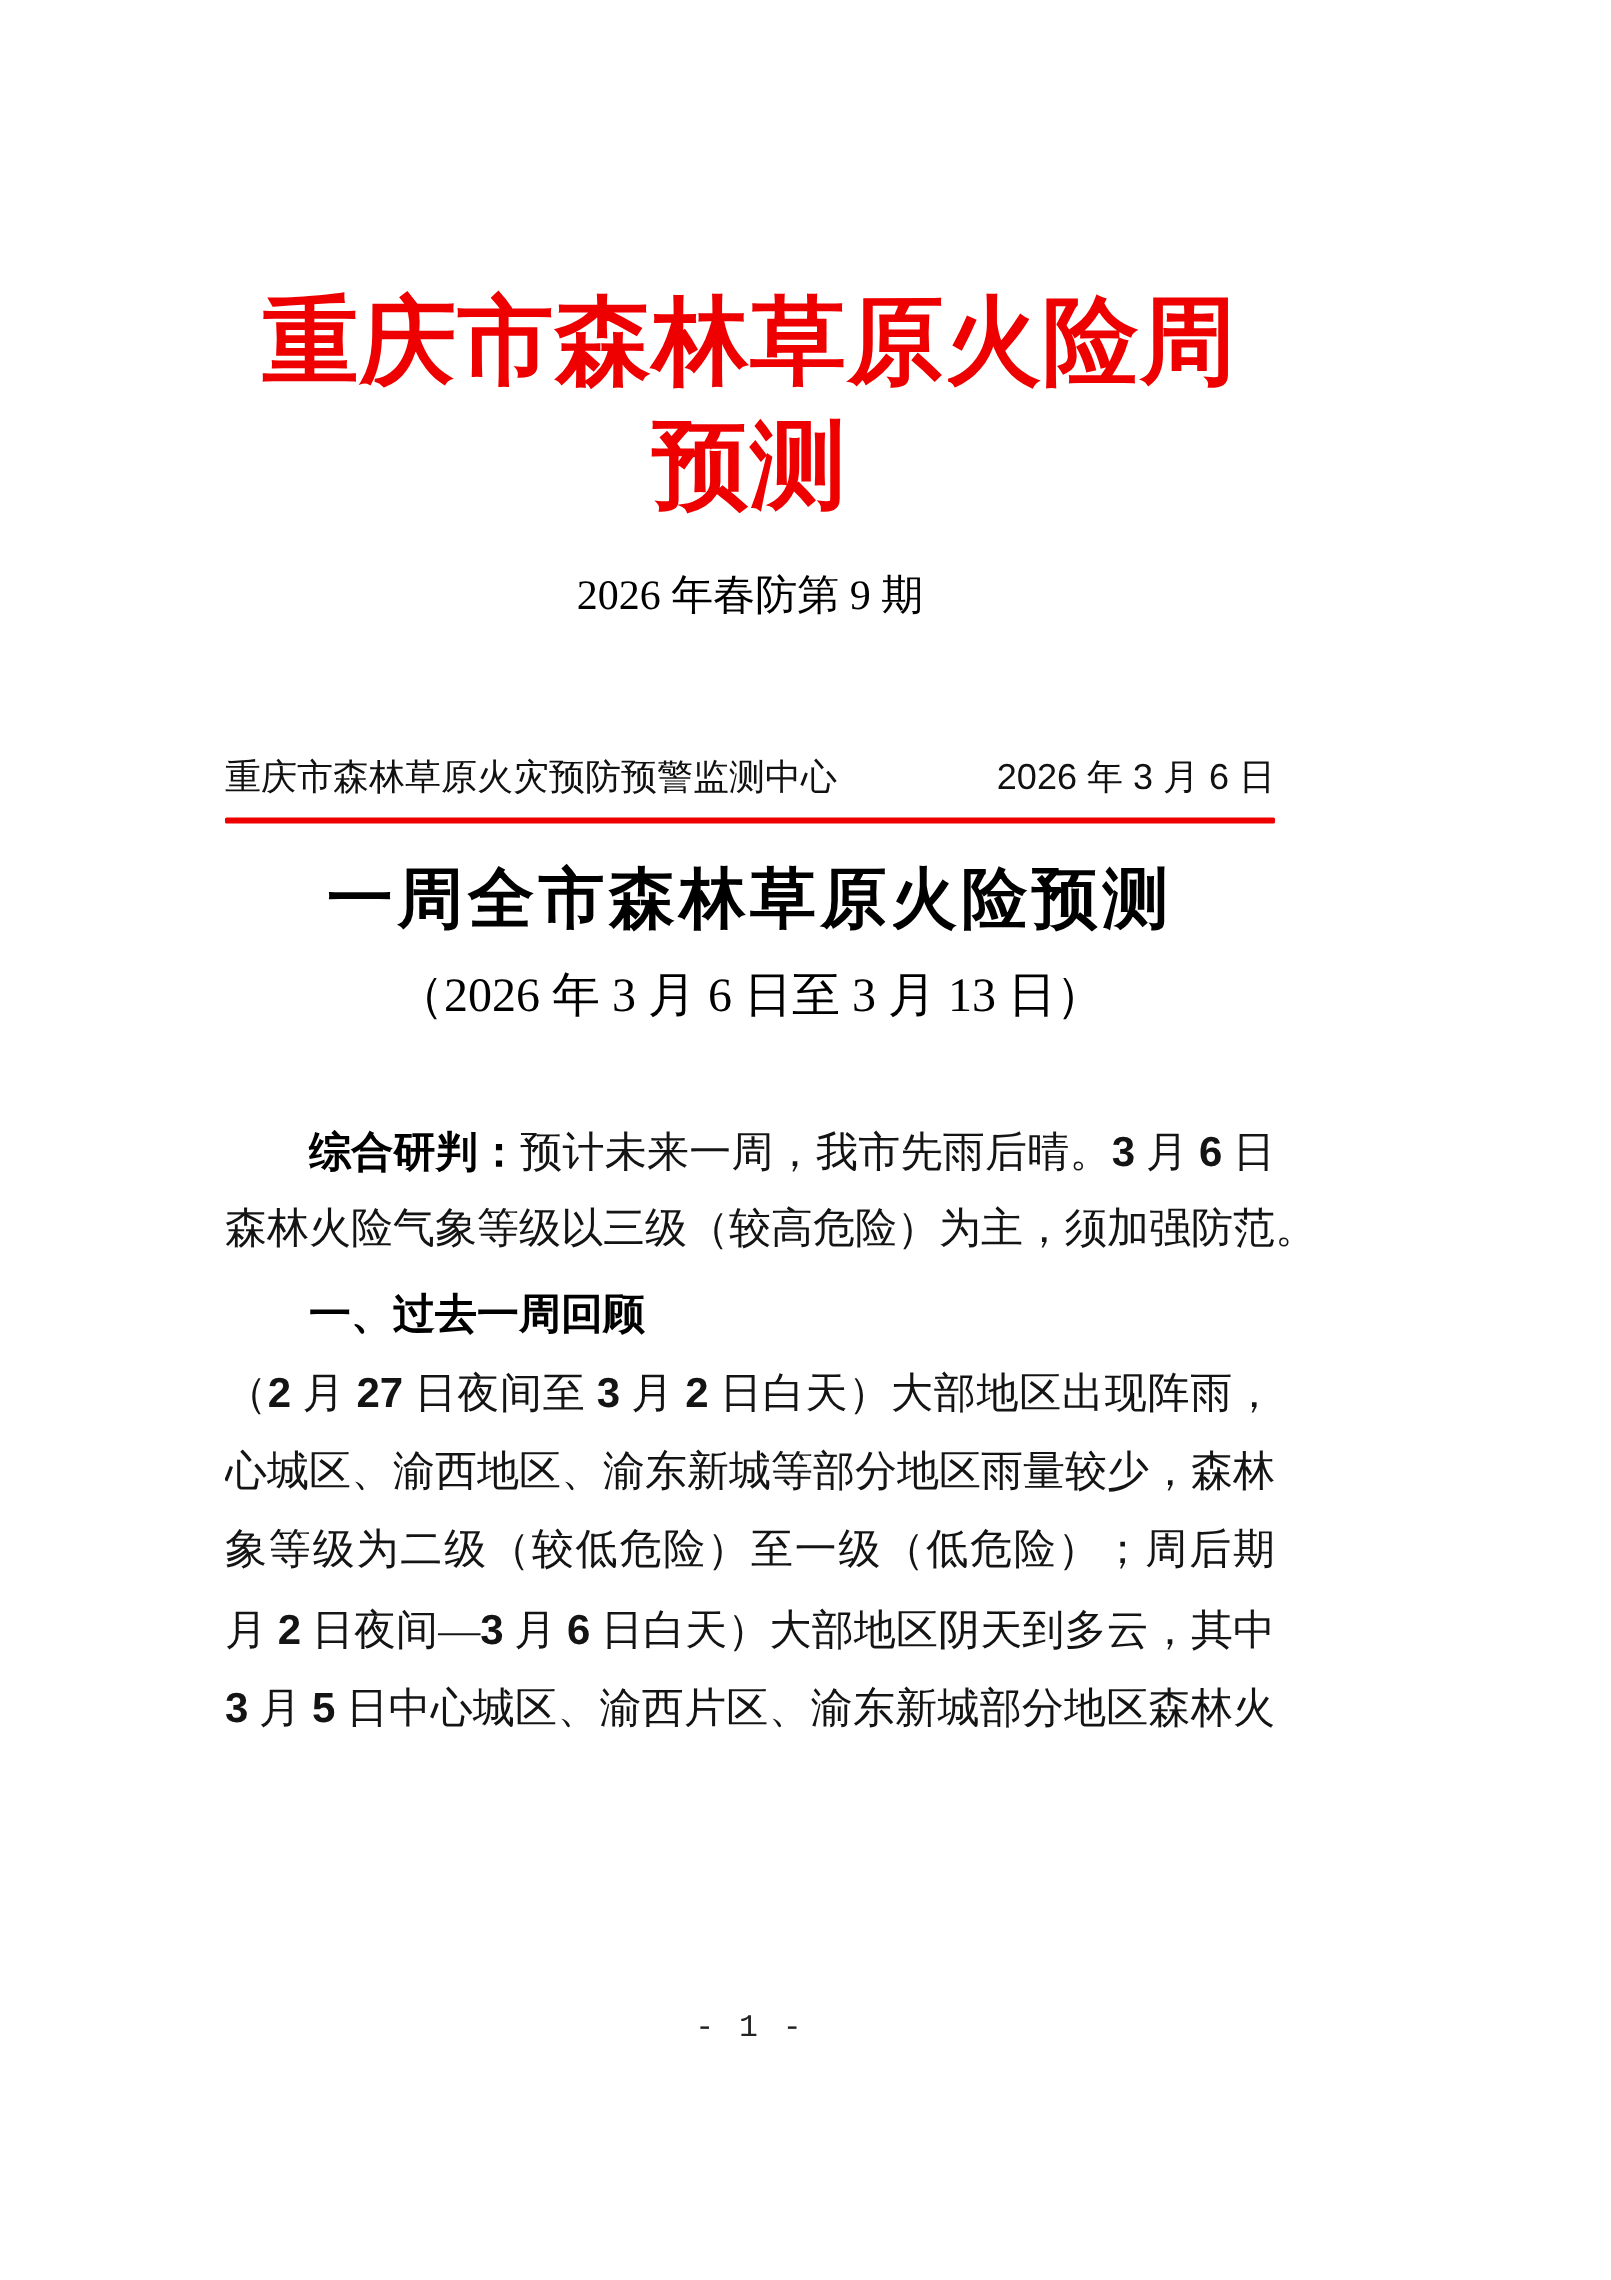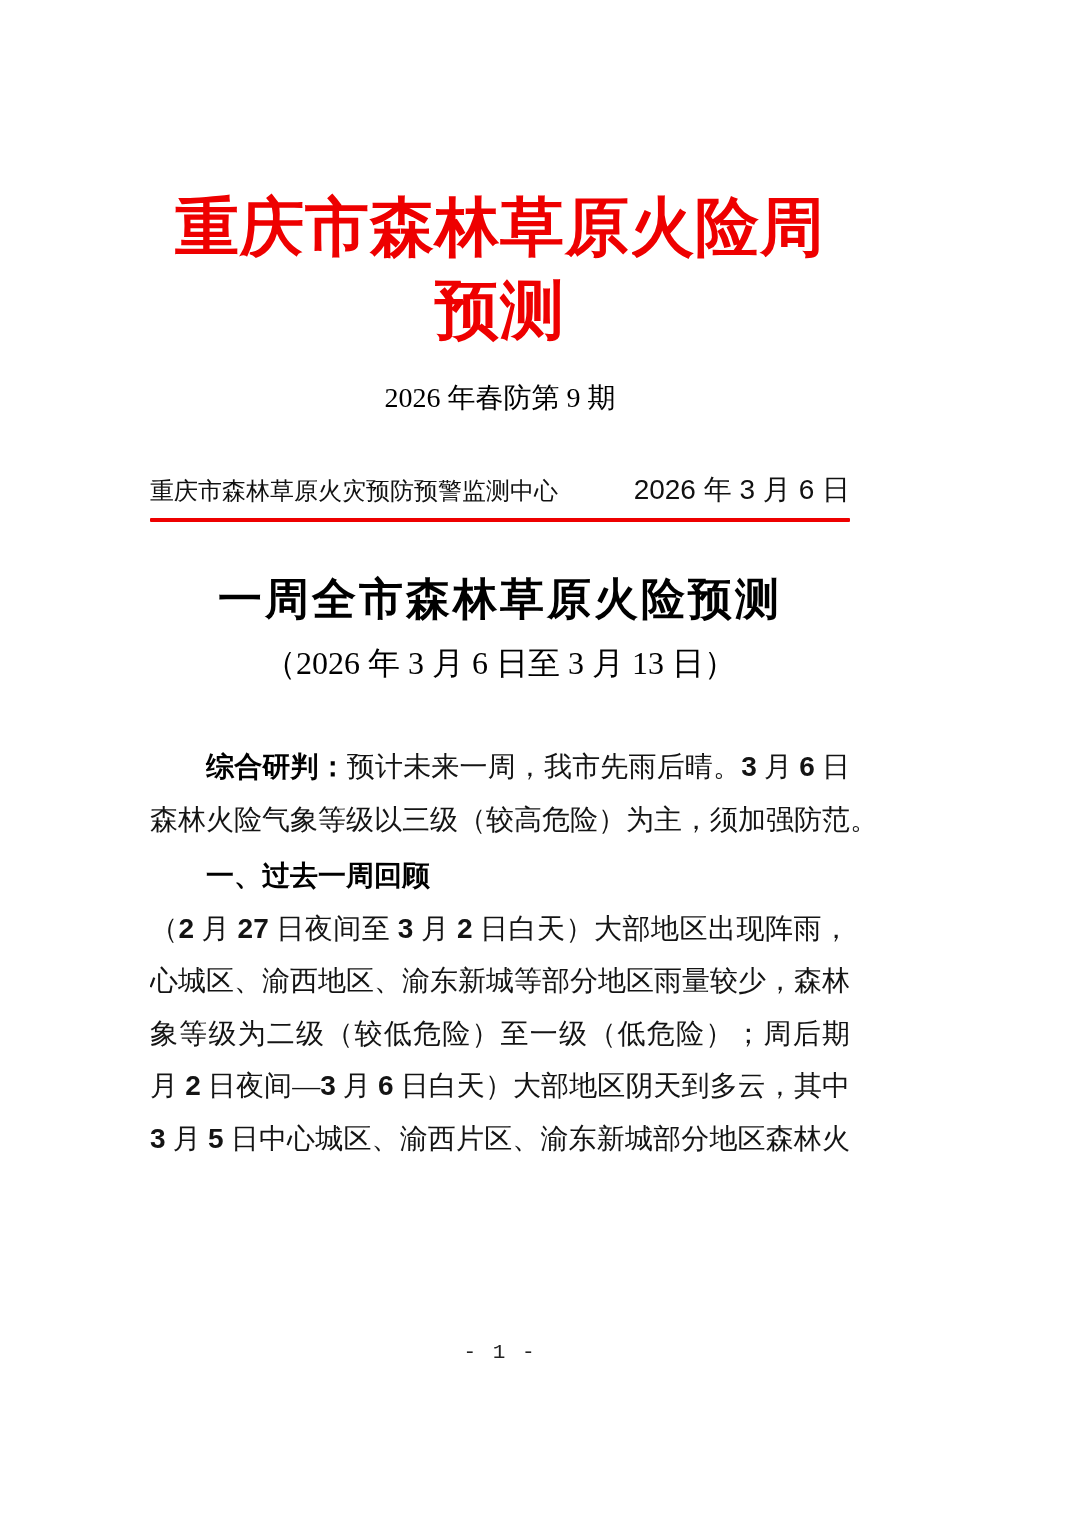--- a/index.html
+++ b/index.html
@@ -26,36 +26,36 @@
     font-family: "Liberation Serif", serif;
   }
   .issue {
     margin-top: 26px;
     text-align: center;
     font-size: 28px;
     line-height: 1.4;
     color: #000000;
   }
   .org-row {
-    margin-top: 52px;
+    margin-top: 84px;
     display: flex;
     justify-content: space-between;
     align-items: baseline;
   }
   .org { font-size: 24px; line-height: 1.4; }
-  .hdr-date { font-size: 28px; line-height: 1.4; font-family: "Liberation Sans", "Liberation Serif", serif; }
+  .hdr-date { font-size: 24px; line-height: 1.4; font-family: "Liberation Sans", "Liberation Serif", serif; }
   .divider {
     margin-top: 9px;
     height: 4px;
     background: #ee0000;
     border-radius: 1px;
   }
 
   .sec-title {
-    margin-top: 50px;
+    margin-top: 23px;
     text-align: center;
     font-size: 44px;
     line-height: 1.25;
     font-weight: 700;
     letter-spacing: 3px;
     color: #000000;
   }
   .range {
     margin-top: 13px;
     text-align: center;

